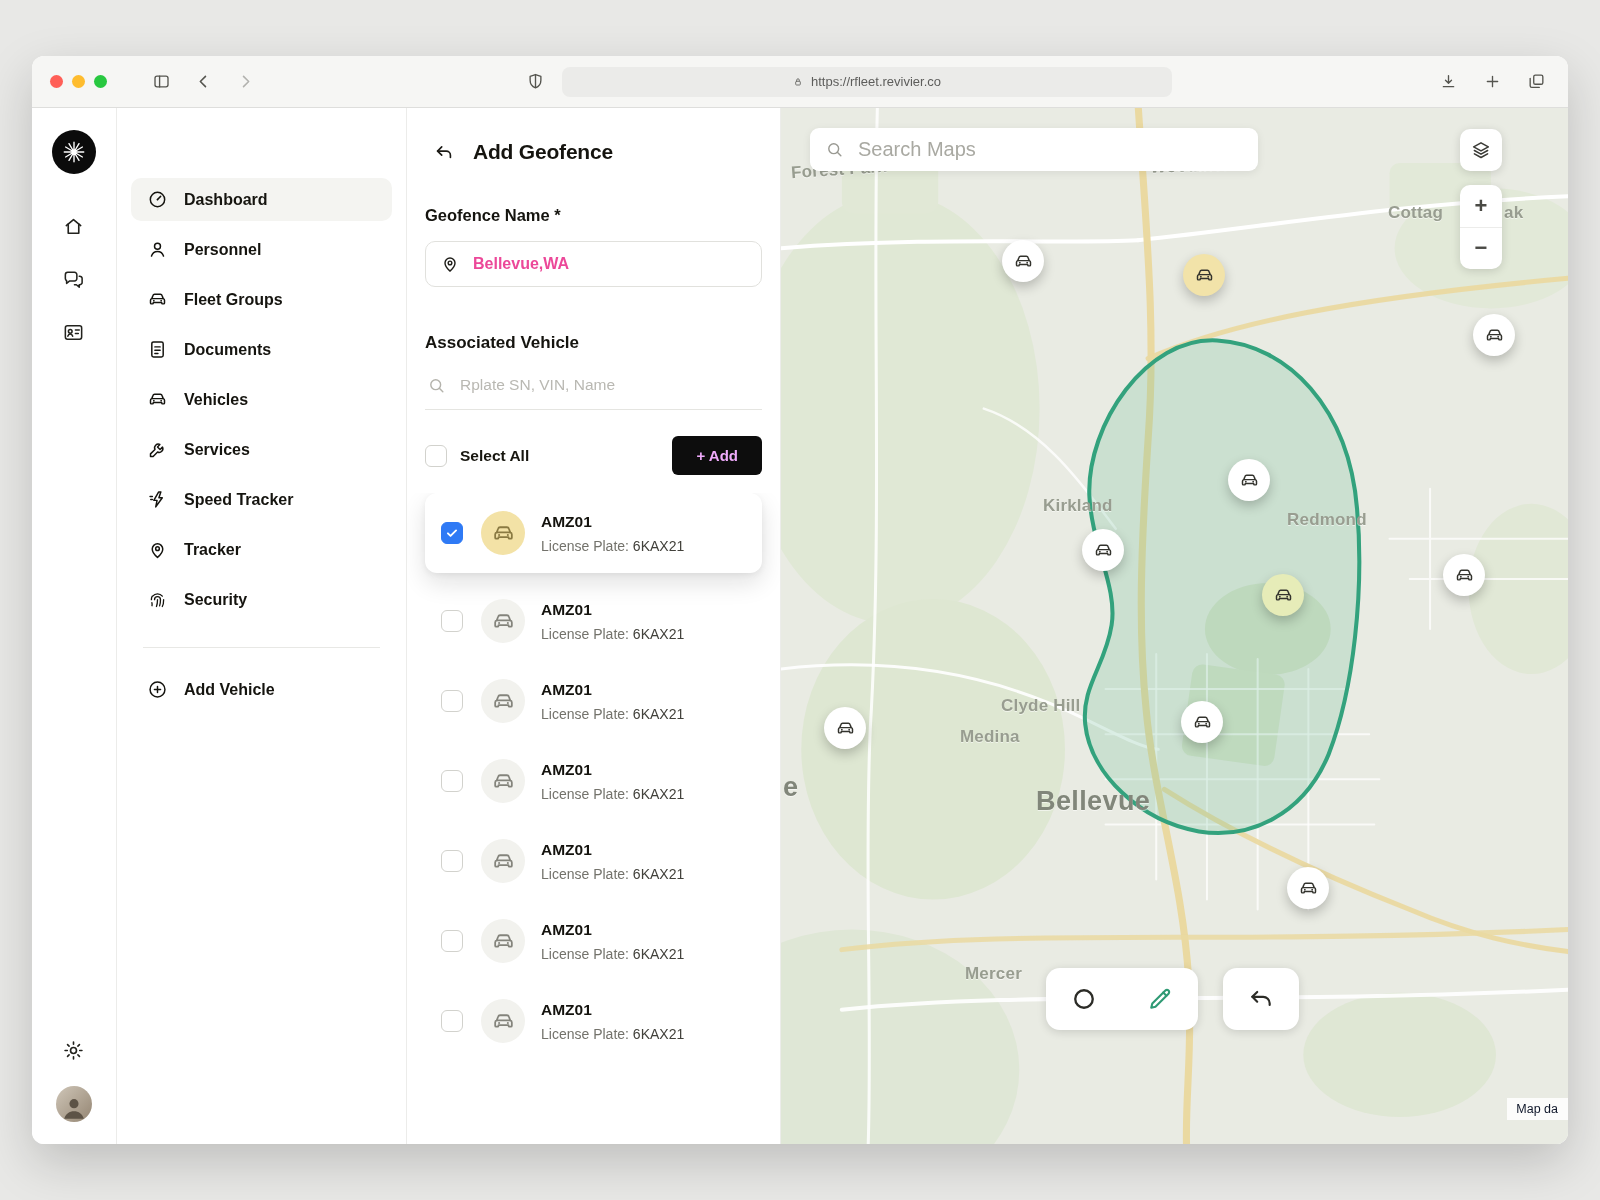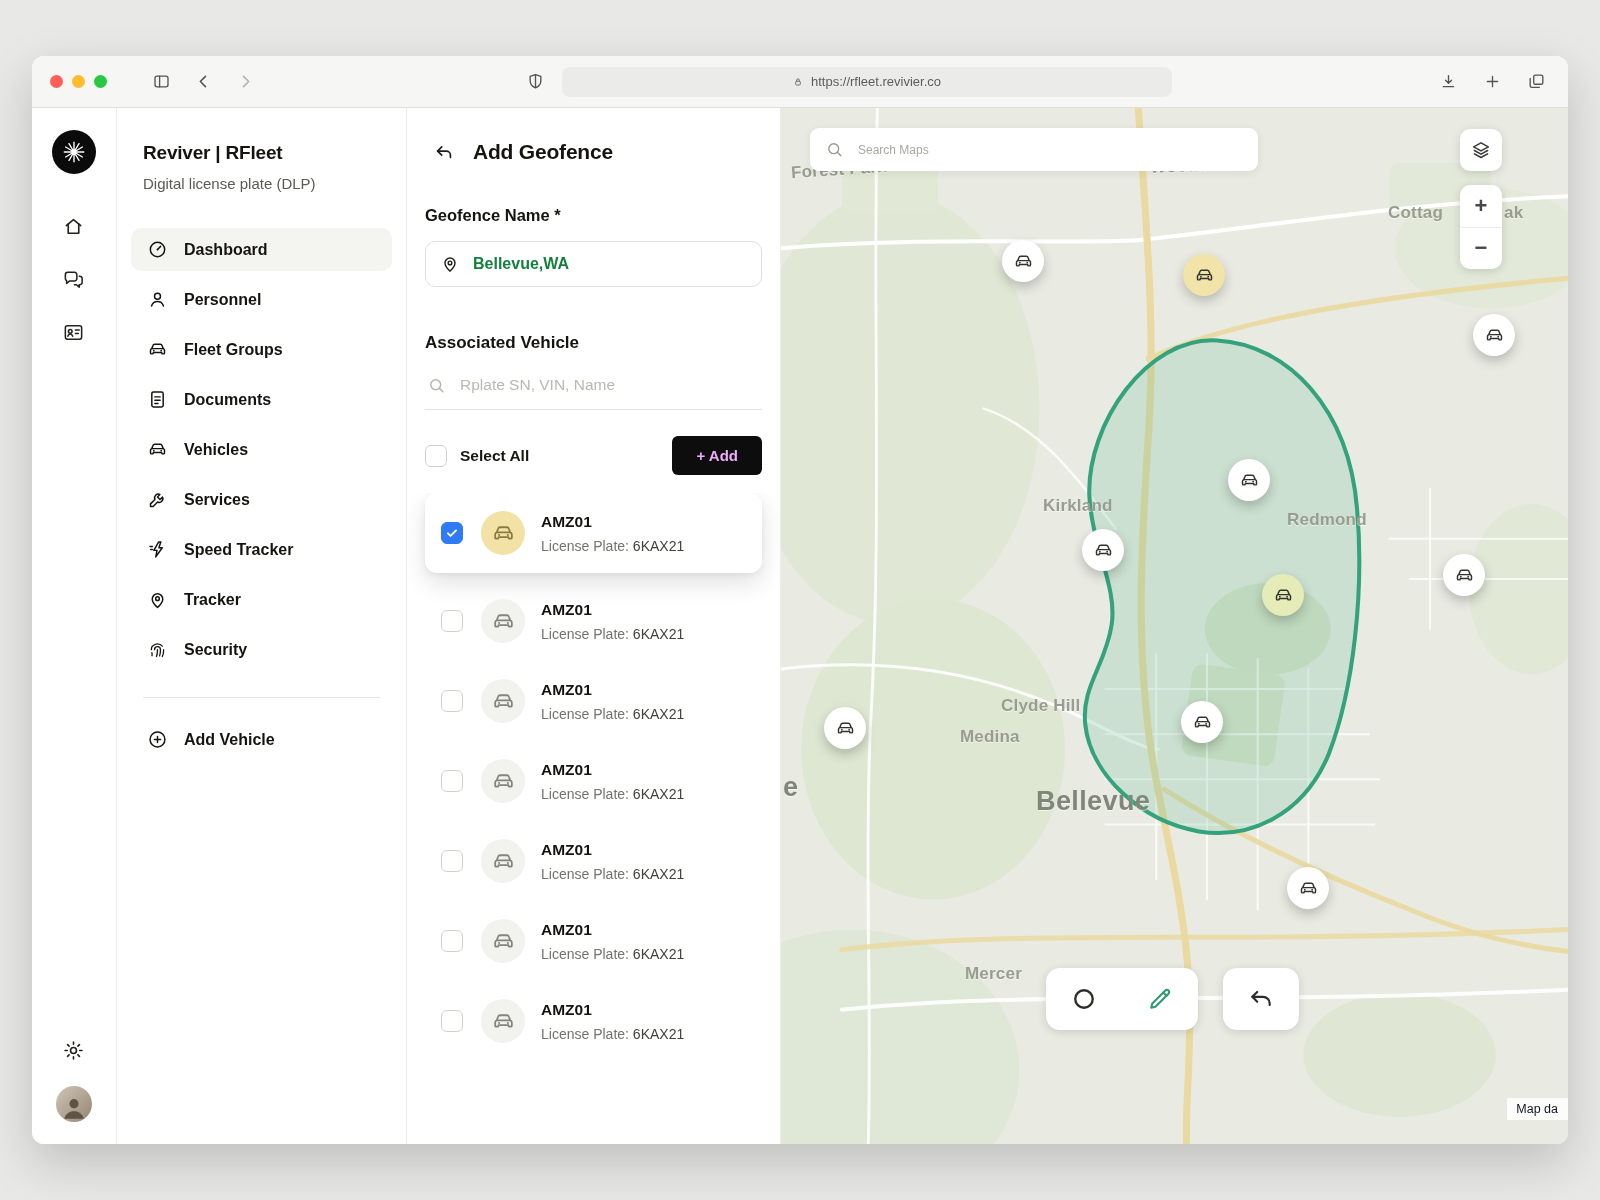--- a/index.html
+++ b/index.html
@@ -53,21 +53,21 @@
 
   
   .panel{width:374px;border-right:1px solid #ececea;padding-top:32px;display:flex;flex-direction:column;flex:none;overflow:hidden;}
   .p-head{display:flex;align-items:center;gap:16px;padding:0 20px 0 26px;}
   .back-btn{width:24px;height:24px;color:#1c1b16;background:none;border:none;padding:0;}
   .back-btn svg{width:22px;height:22px;}
   .p-title{font-size:21px;font-weight:800;letter-spacing:-.2px;}
   .f-label{margin-top:42px;padding:0 18px;font-size:16.5px;font-weight:800;}
   .gf-input{margin:16px 18px 0;height:46px;border:1px solid #e1e1dd;border-radius:10px;display:flex;align-items:center;gap:11px;padding:0 14px;}
   .gf-input svg{width:20px;height:20px;color:#1f1e19;flex:none;}
-  .gf-input input{border:none;width:100%;font-size:16px;font-weight:700;color:#15803d;background:transparent;}
+  .gf-input input{border:none;width:100%;font-size:16px;font-weight:700;color:#ec4899;background:transparent;}
   .sec-label{margin-top:46px;padding:0 18px;font-size:17px;font-weight:800;}
   .vsearch{margin:22px 18px 0;display:flex;align-items:center;gap:12px;border-bottom:1px solid #e5e5e1;padding:0 2px 14px;}
   .vsearch svg{width:19px;height:19px;color:#b4b3ac;flex:none;}
   .vsearch input{border:none;width:100%;font-size:15.5px;color:#53524c;background:transparent;}
   .vsearch input::placeholder{color:#b9b8b2;}
   .map-search input::placeholder{color:#a9a9a2;}
   .sel-row{margin:26px 18px 0;display:flex;align-items:center;}
   .cb{width:22px;height:22px;border:1.5px solid #d2d2cd;border-radius:6px;background:#fff;display:grid;place-items:center;flex:none;}
   .cb.on{background:#2f7af5;border-color:#2f7af5;}
   .cb .ck{width:14px;height:14px;}
@@ -93,21 +93,21 @@
   .marker{position:absolute;width:42px;height:42px;border-radius:50%;background:#fff;
     box-shadow:0 5px 12px rgba(0,0,0,.22);display:grid;place-items:center;transform:translate(-50%,-50%);
     z-index:2;color:#33332d;border:none;padding:0;}
   .marker.v-yellow{background:#f2e3a9;}
   .marker.v-green{background:#e6ecb8;}
   .marker .mk-ic{width:21px;height:21px;}
   .ctl{position:absolute;background:#fff;border-radius:10px;box-shadow:0 2px 10px rgba(0,0,0,.14);z-index:5;color:#3c3c37;}
   .map-search{position:absolute;left:29px;top:20px;width:448px;height:43px;background:#fff;border-radius:9px;
     box-shadow:0 2px 8px rgba(0,0,0,.08);display:flex;align-items:center;gap:12px;padding:0 15px;z-index:5;}
   .map-search svg{width:19px;height:19px;color:#9a9a93;flex:none;}
-  .map-search input{border:none;width:100%;font-size:12px;color:#0f172a;background:transparent;}
+  .map-search input{border:none;width:100%;font-size:20px;color:#0f172a;background:transparent;}
   .layers-btn{left:679px;top:21px;width:42px;height:42px;display:grid;place-items:center;border:none;padding:0;}
   .layers-btn svg{width:22px;height:22px;}
   .zoom-ctl{left:679px;top:77px;width:42px;height:84px;display:flex;flex-direction:column;overflow:hidden;}
   .zoom-btn{flex:1;display:grid;place-items:center;font-size:22px;font-weight:600;color:#4a4a45;background:none;border:none;padding:0;}
   .zoom-btn + .zoom-btn{border-top:1px solid #ececea;}
   .tools{left:265px;top:860px;width:152px;height:62px;display:flex;border-radius:14px;}
   .tool-btn{flex:1;display:grid;place-items:center;background:none;border:none;padding:0;color:#2c2c27;}
   .tool-btn svg{width:28px;height:28px;}
   .tool-btn.pencil{color:#2f9a74;}
   .undo-ctl{left:442px;top:860px;width:76px;height:62px;display:grid;place-items:center;border-radius:14px;border:none;padding:0;}
@@ -336,24 +336,20 @@
         <span class="avatar-img">
           <svg viewBox="0 0 24 24">
               <circle cx="12" cy="8" r="4.2"></circle>
               <path d="M3 22c1.2-4.6 4.8-7 9-7s7.8 2.4 9 7z"></path>
             </svg>
         </span>
       </div>
     </div>
 
     <nav class="sidebar">
-      <div class="brand">
-        <div class="brand-title">Reviver |  RFleet</div>
-        <div class="brand-sub">Digital license plate (DLP)</div>
-      </div>
       <div class="menu">
           <div class="menu-item active">
             <svg class="ic">
               <use href="#sym-gauge"></use>
             </svg>
             <span class="mi-label">Dashboard</span>
           </div>
           <div class="menu-item">
             <svg class="ic">
               <use href="#sym-user"></use>

